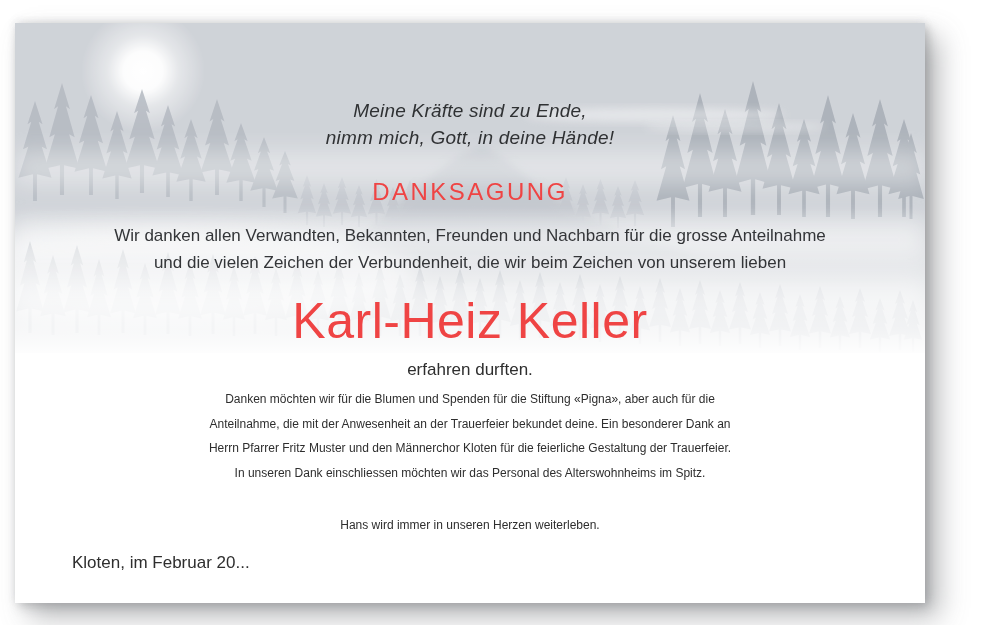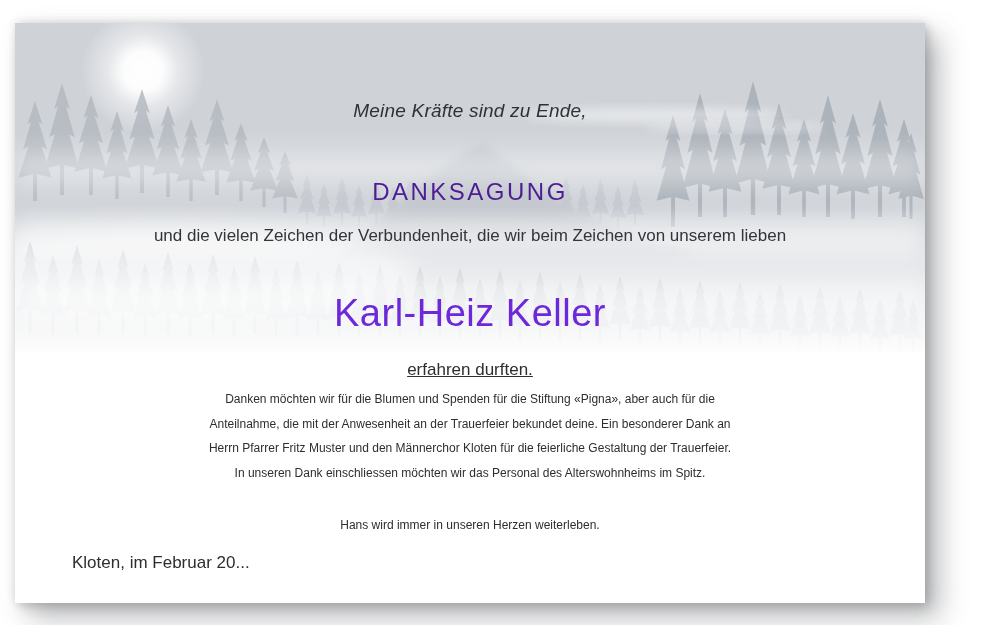--- a/index.html
+++ b/index.html
@@ -15,25 +15,25 @@
     margin-top:8px;
   }
   .scene{position:absolute;left:0;top:0;width:910px;height:580px;display:block;}
   .t-far{fill:var(--tree-far,#b9bec6);}
   .t-mid{fill:var(--tree-mid,#a9afb8);}
   .t-dark{fill:var(--tree-dark,#9ba2ac);}
   .t-near{fill:var(--tree-near,#a2a9b3);}
   .fog{fill:#ffffff;}
   .layer{position:absolute;left:0;right:0;text-align:center;color:var(--text,#2e2e2e);}
   .quote{top:74px;font-size:19px;line-height:27px;font-style:italic;letter-spacing:.2px;color:#2f3133;}
-  .heading{top:155px;font-size:24px;letter-spacing:2.5px;color:#4c1d95;}
+  .heading{top:155px;font-size:24px;letter-spacing:2.5px;color:#ef4444;}
   .intro{top:200px;font-size:17px;line-height:26.5px;color:#333538;}
   .intro div,.thanks div{white-space:nowrap;}
-  .name{top:268px;font-size:38px;line-height:1.2;letter-spacing:.5px;color:#6d28d9;}
-  .after-name{top:337px;font-size:17px;text-decoration:underline;}
+  .name{top:268px;font-size:50px;line-height:1.2;letter-spacing:.5px;color:#ef4444;}
+  .after-name{top:337px;font-size:17px;}
   .thanks{top:364px;font-size:12px;line-height:24.5px;}
   .closing{top:495px;font-size:12px;}
   .footer{
     top:530px;display:flex;justify-content:space-between;
     padding:0 55px 0 57px;font-size:17px;
   }
 </style>
 </head>
 <body>
 
@@ -174,25 +174,27 @@
 
     <ellipse class="fog" cx="150" cy="252" rx="250" ry="48" opacity="0.55" filter="url(#f2)"></ellipse>
     <rect class="fog" x="0" y="255" width="910" height="45" opacity="0.45" filter="url(#f2)"></rect>
     <rect x="0" y="0" width="910" height="400" fill="#ffffff" opacity="0.14"></rect>
     <rect x="0" y="185" width="910" height="150" fill="url(#fade)"></rect>
     <rect x="0" y="330" width="910" height="250" fill="#ffffff"></rect>
   </svg>
 
   <div class="layer quote">
     <div>Meine Kräfte sind zu Ende,</div>
+    <div>nimm mich, Gott, in deine Hände!</div>
   </div>
 
   <div class="layer heading">DANKSAGUNG</div>
 
   <div class="layer intro">
+    <div>Wir danken allen Verwandten, Bekannten, Freunden und Nachbarn für die grosse Anteilnahme</div>
     <div>und die vielen Zeichen der Verbundenheit, die wir beim Zeichen von unserem lieben</div>
   </div>
 
   <div class="layer name">Karl-Heiz Keller</div>
 
   <div class="layer after-name">erfahren durften.</div>
 
   <div class="layer thanks">
     <div>Danken möchten wir für die Blumen und Spenden für die Stiftung «Pigna», aber auch für die</div>
     <div>Anteilnahme, die mit der Anwesenheit an der Trauerfeier bekundet deine. Ein besonderer Dank an</div>

